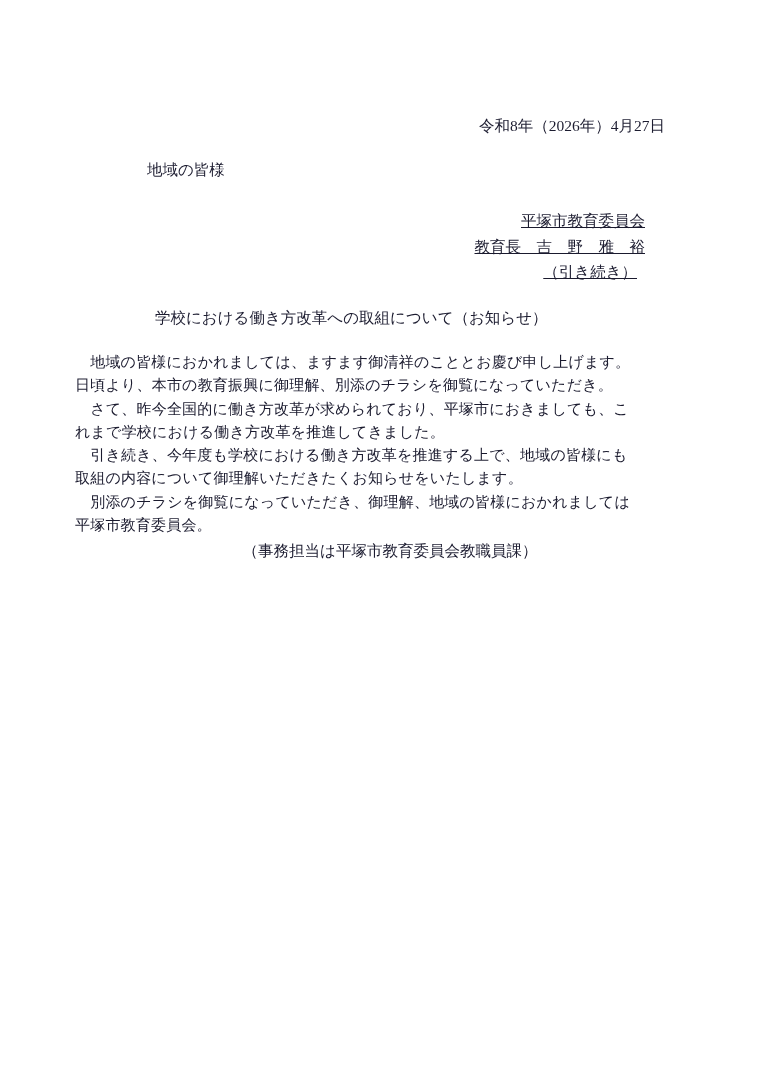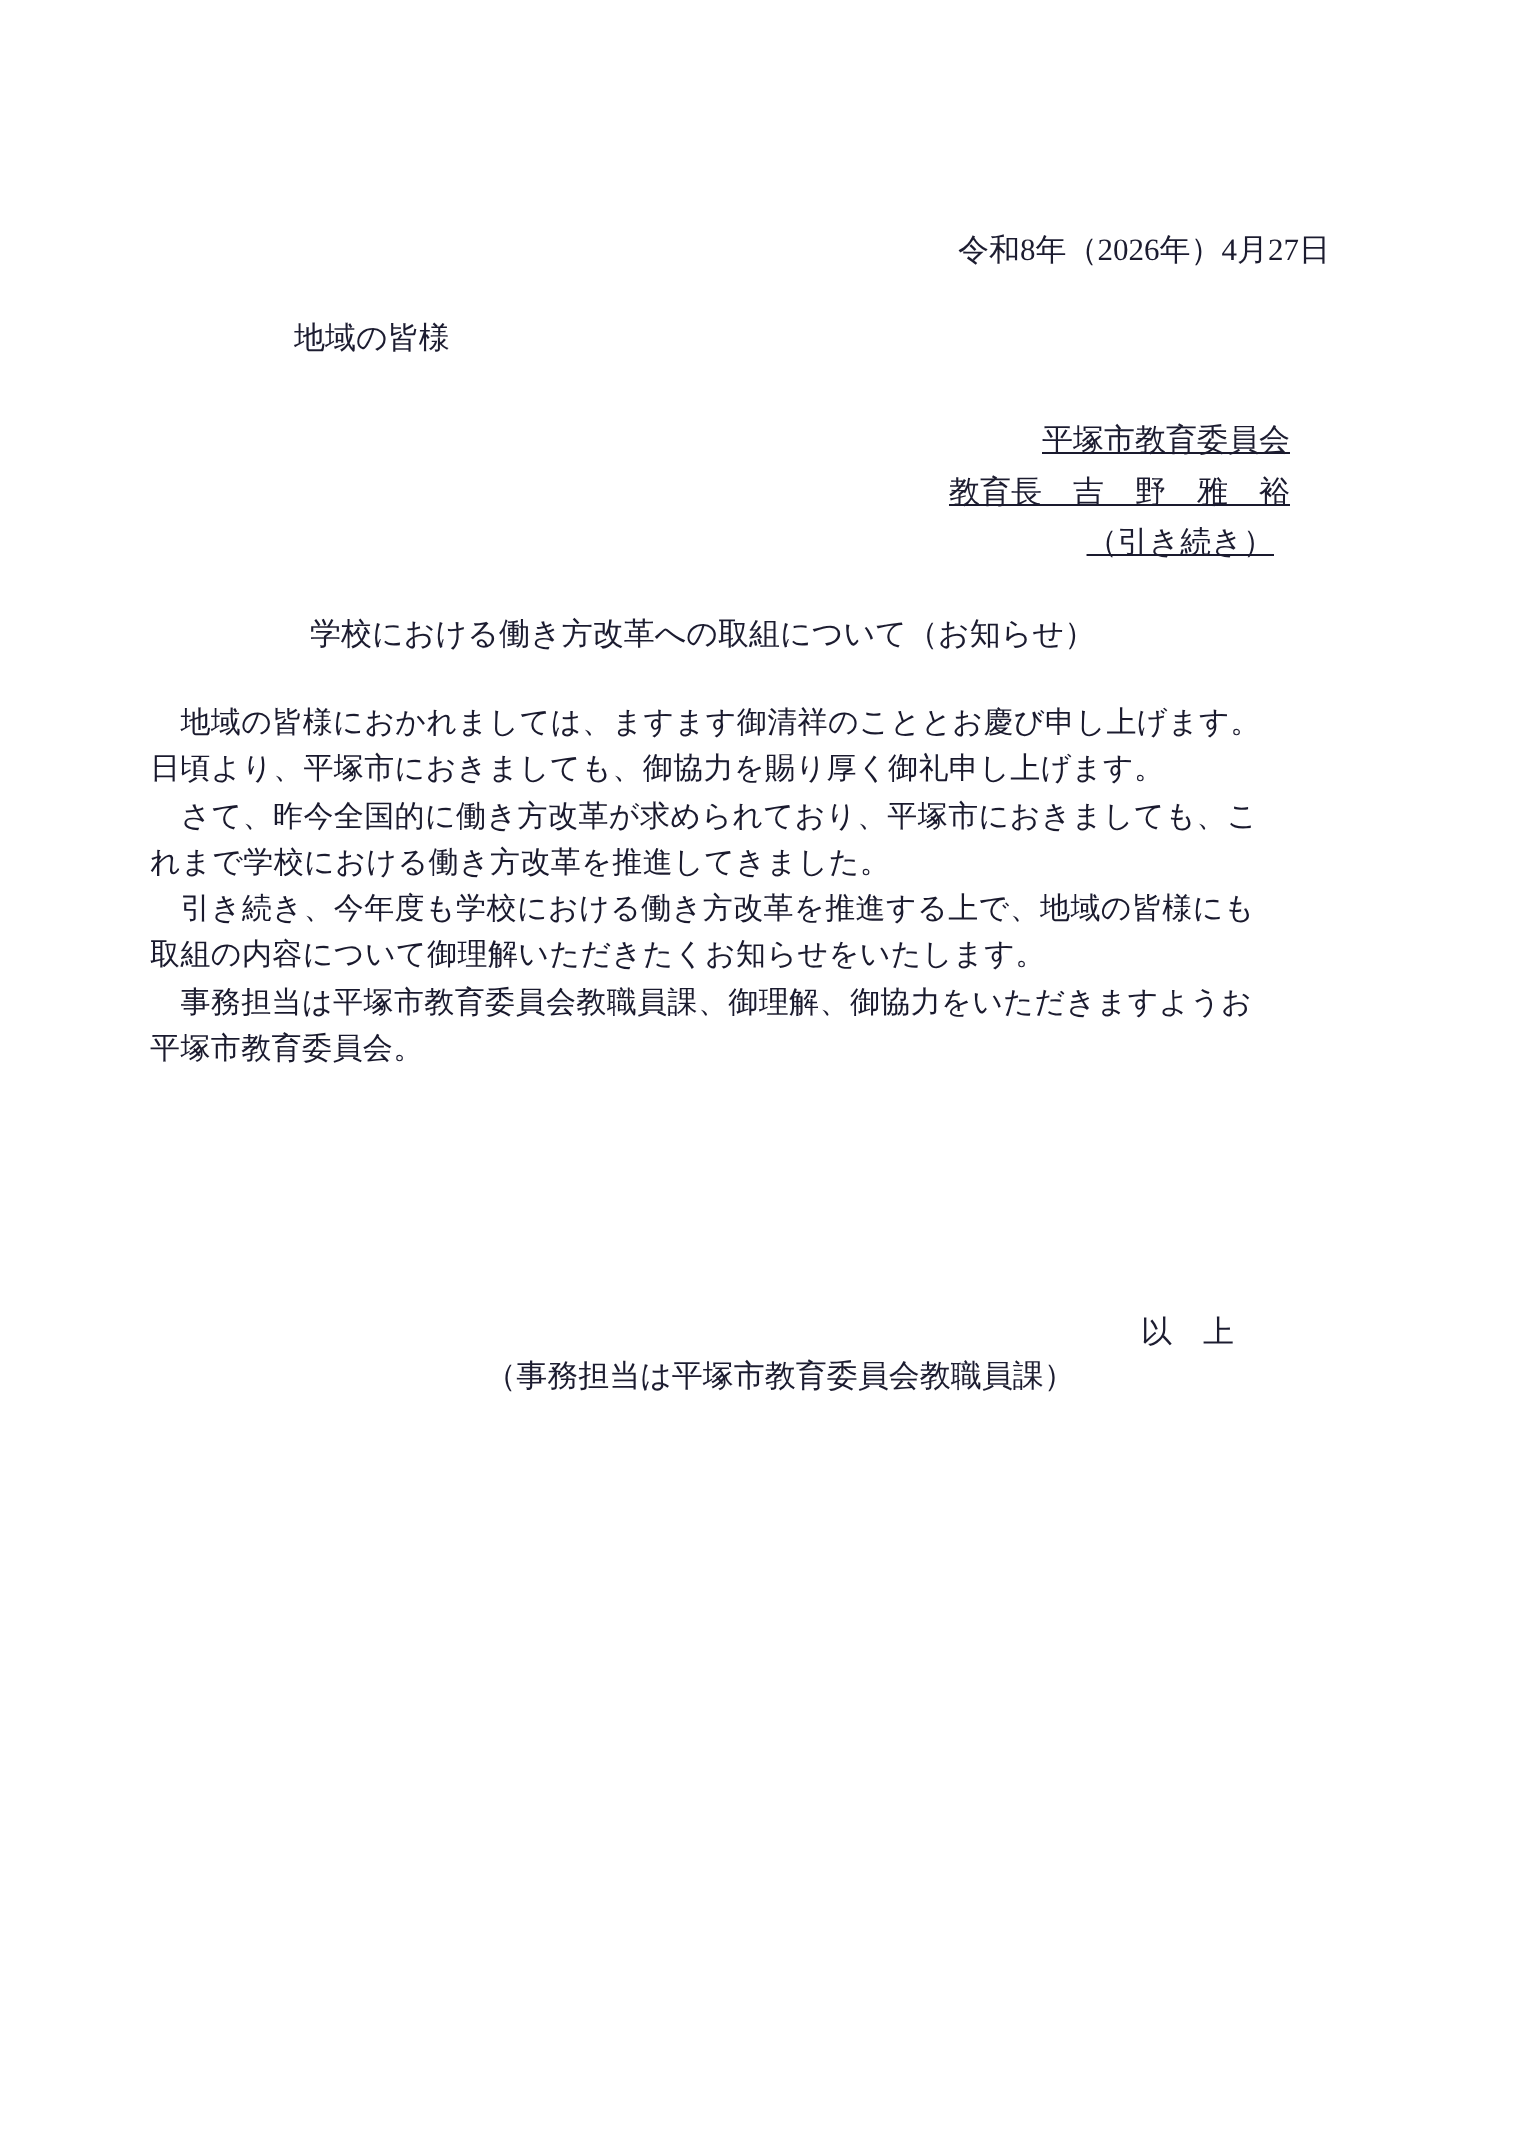--- a/index.html
+++ b/index.html
@@ -91,32 +91,31 @@
     <div class="sender-block">
       <div class="line sender-line">平塚市教育委員会</div>
       <div class="line sender-line">教育長　吉　野　雅　裕</div>
       <div class="line sender-line last">（引き続き）</div>
     </div>
 
     <div class="line title">学校における働き方改革への取組について（お知らせ）</div>
 
     <div class="body-para">
       <div class="body-line">　地域の皆様におかれましては、ますます御清祥のこととお慶び申し上げます。</div>
-      <div class="body-line">日頃より、平塚市におきましても、御協力を賜り厚く御礼申し上げます。</div>
+      <div class="body-line">日頃より、本市の教育振興に御理解、別添のチラシを御覧になっていただき。</div>
     </div>
     <div class="body-para">
       <div class="body-line">　さて、昨今全国的に働き方改革が求められており、平塚市におきましても、こ</div>
       <div class="body-line">れまで学校における働き方改革を推進してきました。</div>
     </div>
     <div class="body-para">
       <div class="body-line">　引き続き、今年度も学校における働き方改革を推進する上で、地域の皆様にも</div>
       <div class="body-line">取組の内容について御理解いただきたくお知らせをいたします。</div>
     </div>
     <div class="body-para">
-      <div class="body-line">　事務担当は平塚市教育委員会教職員課、御理解、御協力をいただきますようお</div>
+      <div class="body-line">　別添のチラシを御覧になっていただき、御理解、地域の皆様におかれましては</div>
       <div class="body-line">平塚市教育委員会。</div>
     </div>
 
-    <div class="line closing">以　上</div>
     <div class="line contact">（事務担当は平塚市教育委員会教職員課）</div>
 
   </div>
 </div>
 
 </body></html>

